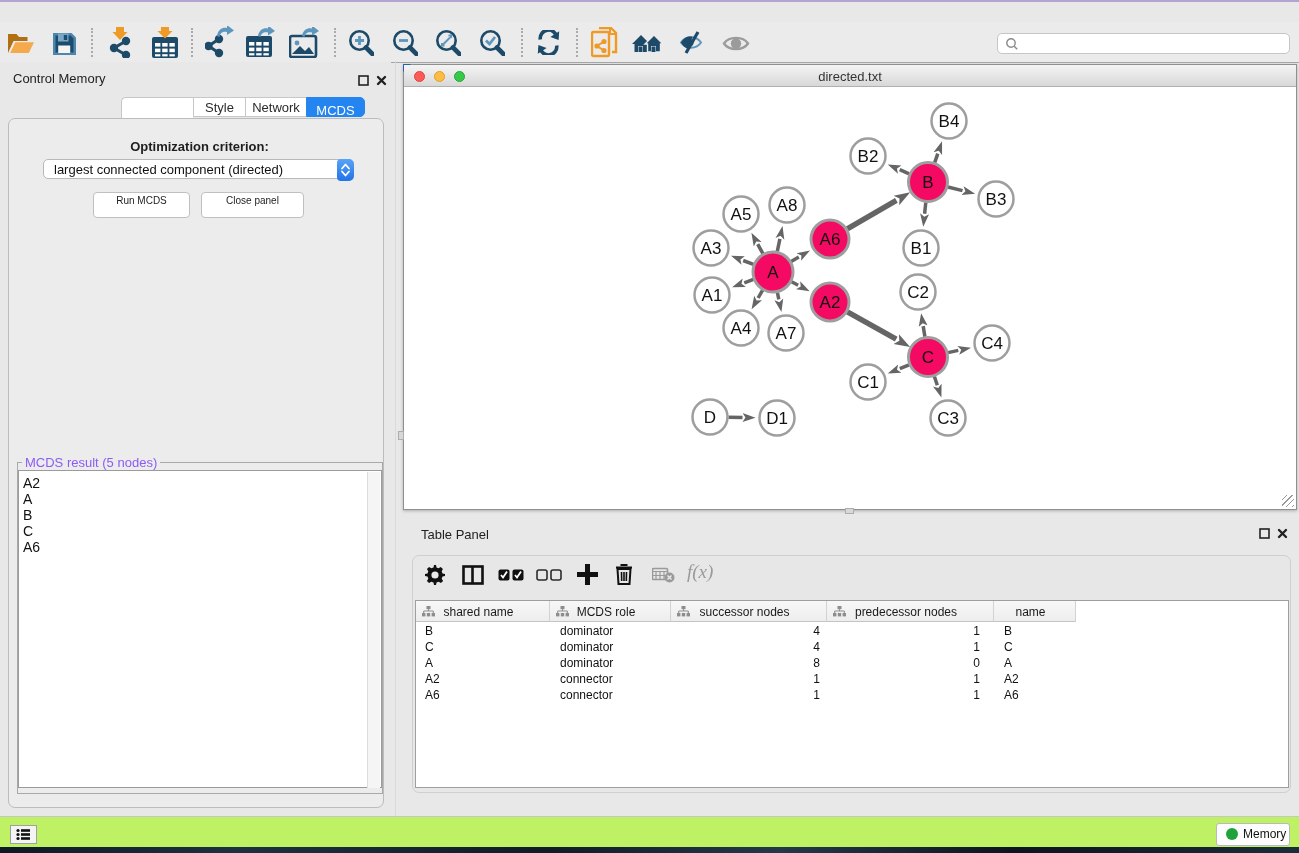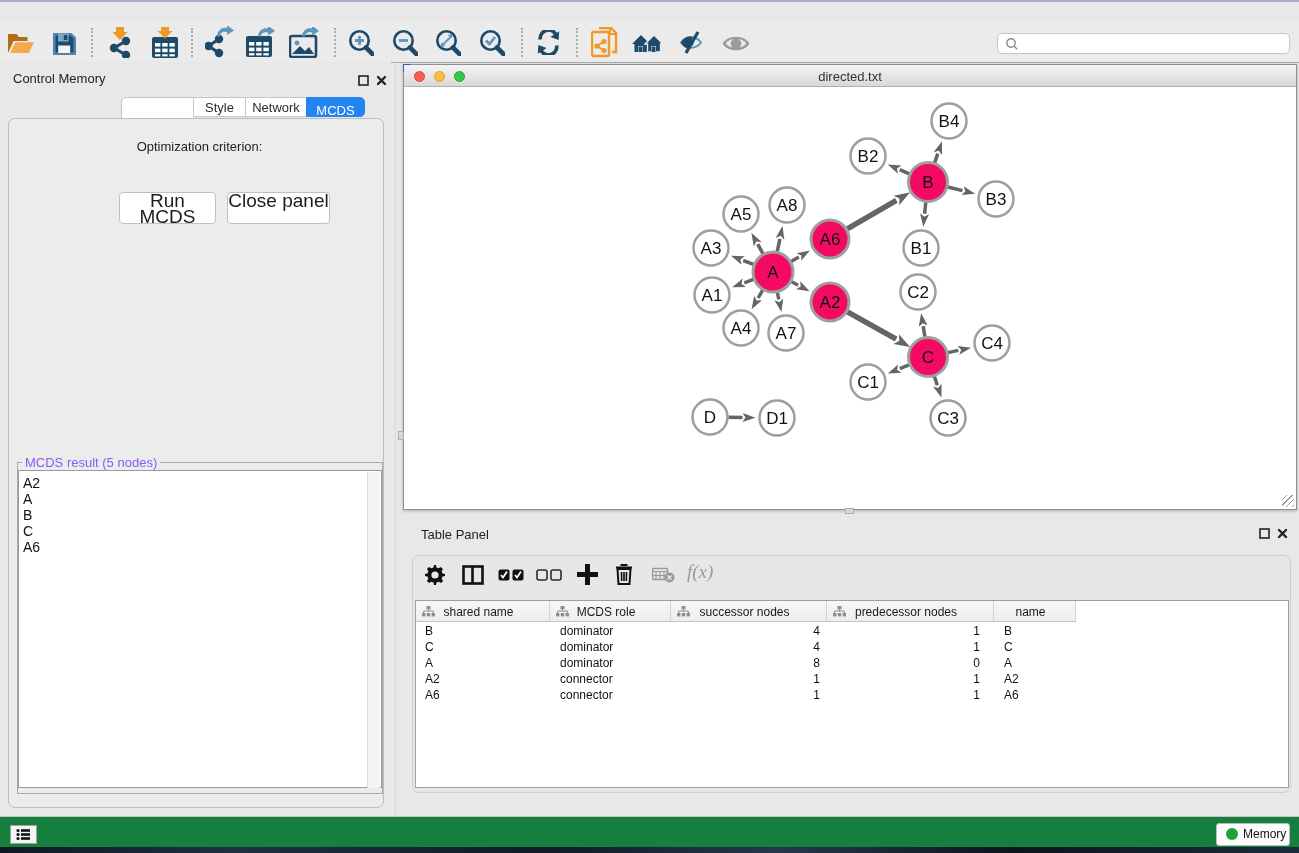--- a/index.html
+++ b/index.html
@@ -38,28 +38,28 @@
 #cpanel .phead { position:absolute; left:13px; top:9px; font-size:13px; color:#222; }
 #cp-inner { position:absolute; left:8px; top:56px; width:376px; height:690px;
   background:#ececec; border:1px solid #bcbcbc; border-radius:7px; }
 .jtabs { position:absolute; display:flex; }
 .jtab { height:20px; line-height:20px; padding:0 12px; background:#fff; border:1px solid #c7c7c7;
   border-right:none; font-size:13px; color:#2b2b2b; text-align:center; }
 .jtab:first-child { border-radius:5px 0 0 5px; }
 .jtab:last-child { border-radius:0 5px 5px 0; border-right:1px solid #c7c7c7; }
 .jtab.sel { background:#2585f0; color:#fff; border-color:#2585f0; }
 
-.optlabel { position:absolute; left:4px; width:391px; top:77px; text-align:center; font-size:13px; color:#1e1e1e; }
+.optlabel { position:absolute; left:4px; width:391px; top:77px; text-align:center; font-size:13px; color:#1e1e1e;font-weight:bold; }
 #combo { position:absolute; left:43px; top:97px; width:311px; height:20px; background:#fff;
   border:1px solid #b9b9b9; border-radius:5px; font-size:13px; color:#111; line-height:20px;
   padding-left:10px; }
 #combo .step { position:absolute; right:-1px; top:-1px; width:17px; height:22px; border-radius:4px 5px 5px 4px;
   background:linear-gradient(#59a3f7,#2173e8); }
-.btn { position:absolute; height:32px; background:#fff; border:1px solid #c0c0c0; border-radius:4px;
-  font-size:19px; color:#1c1c1c; text-align:center; line-height:16px;margin-left:26px; }
+.btn { position:absolute; height:26px; background:#fff; border:1px solid #c0c0c0; border-radius:4px;
+  font-size:10px; color:#1c1c1c; text-align:center; line-height:16px; }
 
 #groupbox { position:absolute; left:17px; top:400px; width:366px; height:332px;
   border:1px solid #a9a9a9; }
 #groupbox .glabel { position:absolute; left:4px; top:-8px; background:#ececec; padding:0 3px;
   font-size:13px; color:#8b5cf6; }
 #gb-list { position:absolute; left:0px; top:7px; width:364px; height:318px; background:#fff;
   border:1px solid #9b9b9b; font-size:14px; color:#111; line-height:16px; padding:4px 0 0 4px; }
 #gb-list .sbar { position:absolute; right:1px; top:1px; width:13px; height:316px; background:#f5f5f5;
   border-left:1px solid #dcdcdc; }
 
@@ -82,21 +82,21 @@
 .thcell { position:absolute; top:0; height:21px; background:linear-gradient(#f7f7f7,#ededed);
   border-right:1px solid #d2d2d2; border-bottom:1px solid #c4c4c4; font-size:12px; color:#1a1a1a; }
 .thcell .lbl { position:absolute; left:0; right:8px; top:4px; text-align:center; }
 .trow { position:absolute; font-size:12px; color:#111; }
 .num { text-align:right; }
 
 
 #btabs { position:absolute; left:271px; top:279px; }
 
 
-#statusbar { left:0; top:814px; width:1299px; height:31px; background:#15803d; border-top:1px solid #c6c6c6; }
+#statusbar { left:0; top:814px; width:1299px; height:31px; background:#bef264; border-top:1px solid #c6c6c6; }
 #listbtn { position:absolute; left:10px; top:8px; width:27px; height:19px; background:#f4f4f4;
   border:1px solid #a0a0a0; }
 #membtn { position:absolute; left:1216px; top:6px; width:74px; height:23px; background:#fdfdfd;
   border:1px solid #b9b9b9; border-radius:3px; font-size:12px; color:#111; }
 .paneico { position:absolute; top:0; font-family:"Liberation Sans",sans-serif; }
 </style>
 </head>
 <body>
 <div id="desktop-top" class="abs"></div>
 <div id="app" class="abs">
@@ -248,20 +248,28 @@
       <path d="M20 2 L27 9 M27 2 L20 9" stroke="#222" stroke-width="2.4" stroke-linecap="round"></path>
     </svg>
     <div class="jtabs" style="left:78px;top:35px;">
       <div class="jtab" style="width:72px;padding:16px;margin-left:43px;">Network</div>
         <div class="jtab" style="width:52px;padding:0;">Style</div>
         <div class="jtab" style="width:61px;padding:0;">Network</div>
         <div class="jtab sel" style="width:59px;padding:3px;">MCDS</div>
     </div>
     <div id="cp-inner"></div>
     <div class="optlabel">Optimization criterion:</div>
+    <div id="combo">largest connected component (directed)
+      <div class="step">
+        <svg width="17" height="22" viewBox="0 0 17 22" style="position:absolute;left:0;top:0;">
+          <path d="M5 9.5 L8.5 5.5 L12 9.5" fill="none" stroke="#fff" stroke-width="1.8" stroke-linejoin="round" stroke-linecap="round"></path>
+          <path d="M5 12.5 L8.5 16.5 L12 12.5" fill="none" stroke="#fff" stroke-width="1.8" stroke-linejoin="round" stroke-linecap="round"></path>
+        </svg>
+      </div>
+    </div>
     <div class="btn" style="left:93px;top:130px;width:97px;">Run MCDS</div>
     <div class="btn" style="left:201px;top:130px;width:103px;">Close panel</div>
     <div id="groupbox">
       <div class="glabel">MCDS result (5 nodes)</div>
       <div id="gb-list">A2<br>A<br>B<br>C<br>A6
         <div class="sbar"></div>
       </div>
     </div>
   </div>
 

